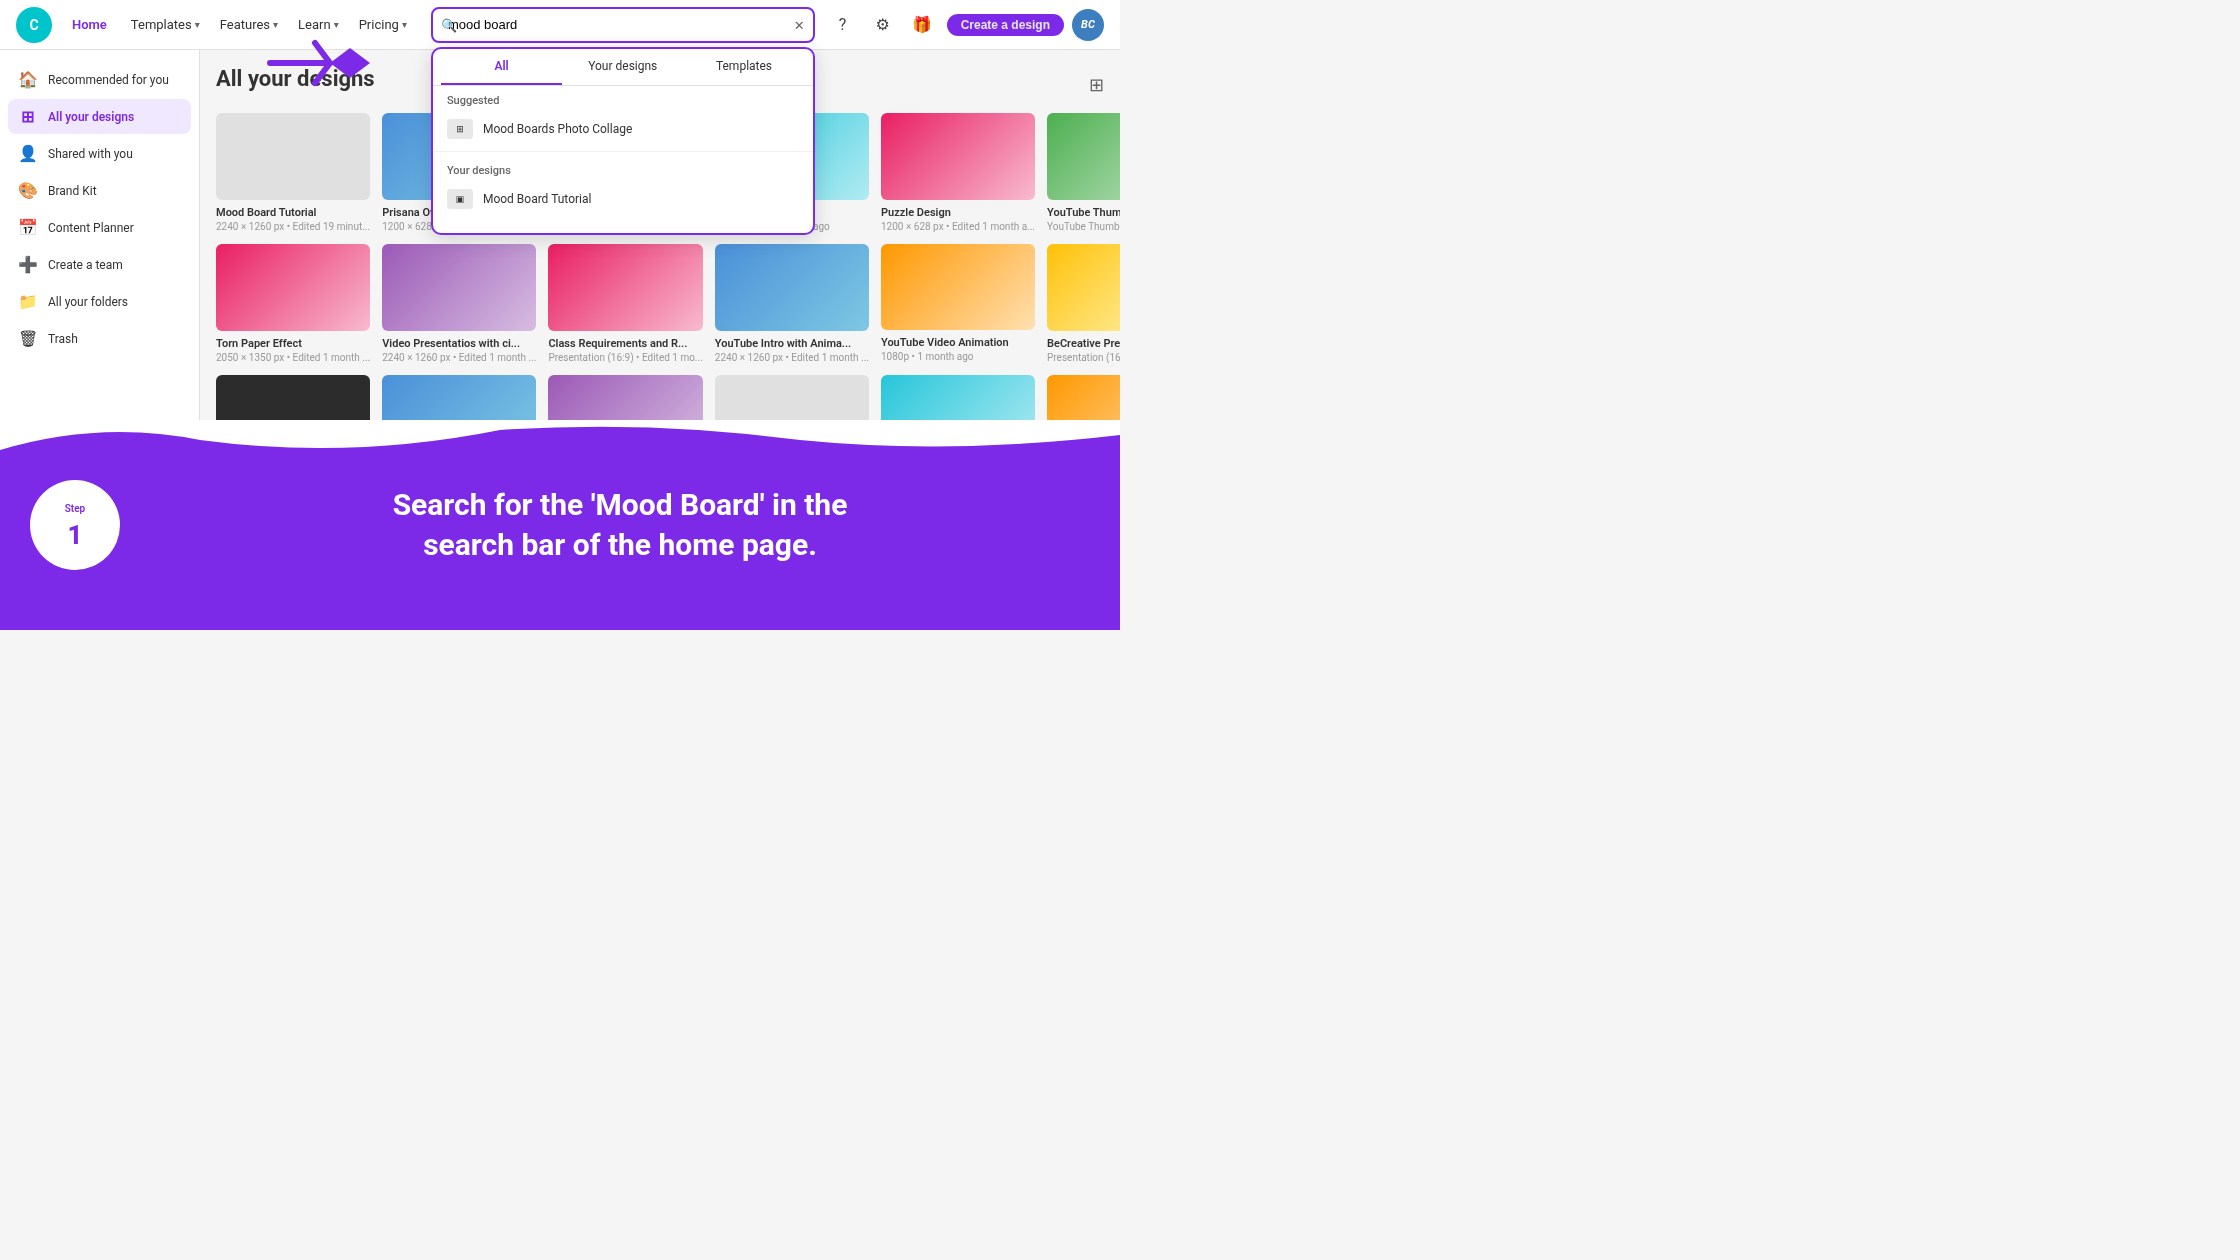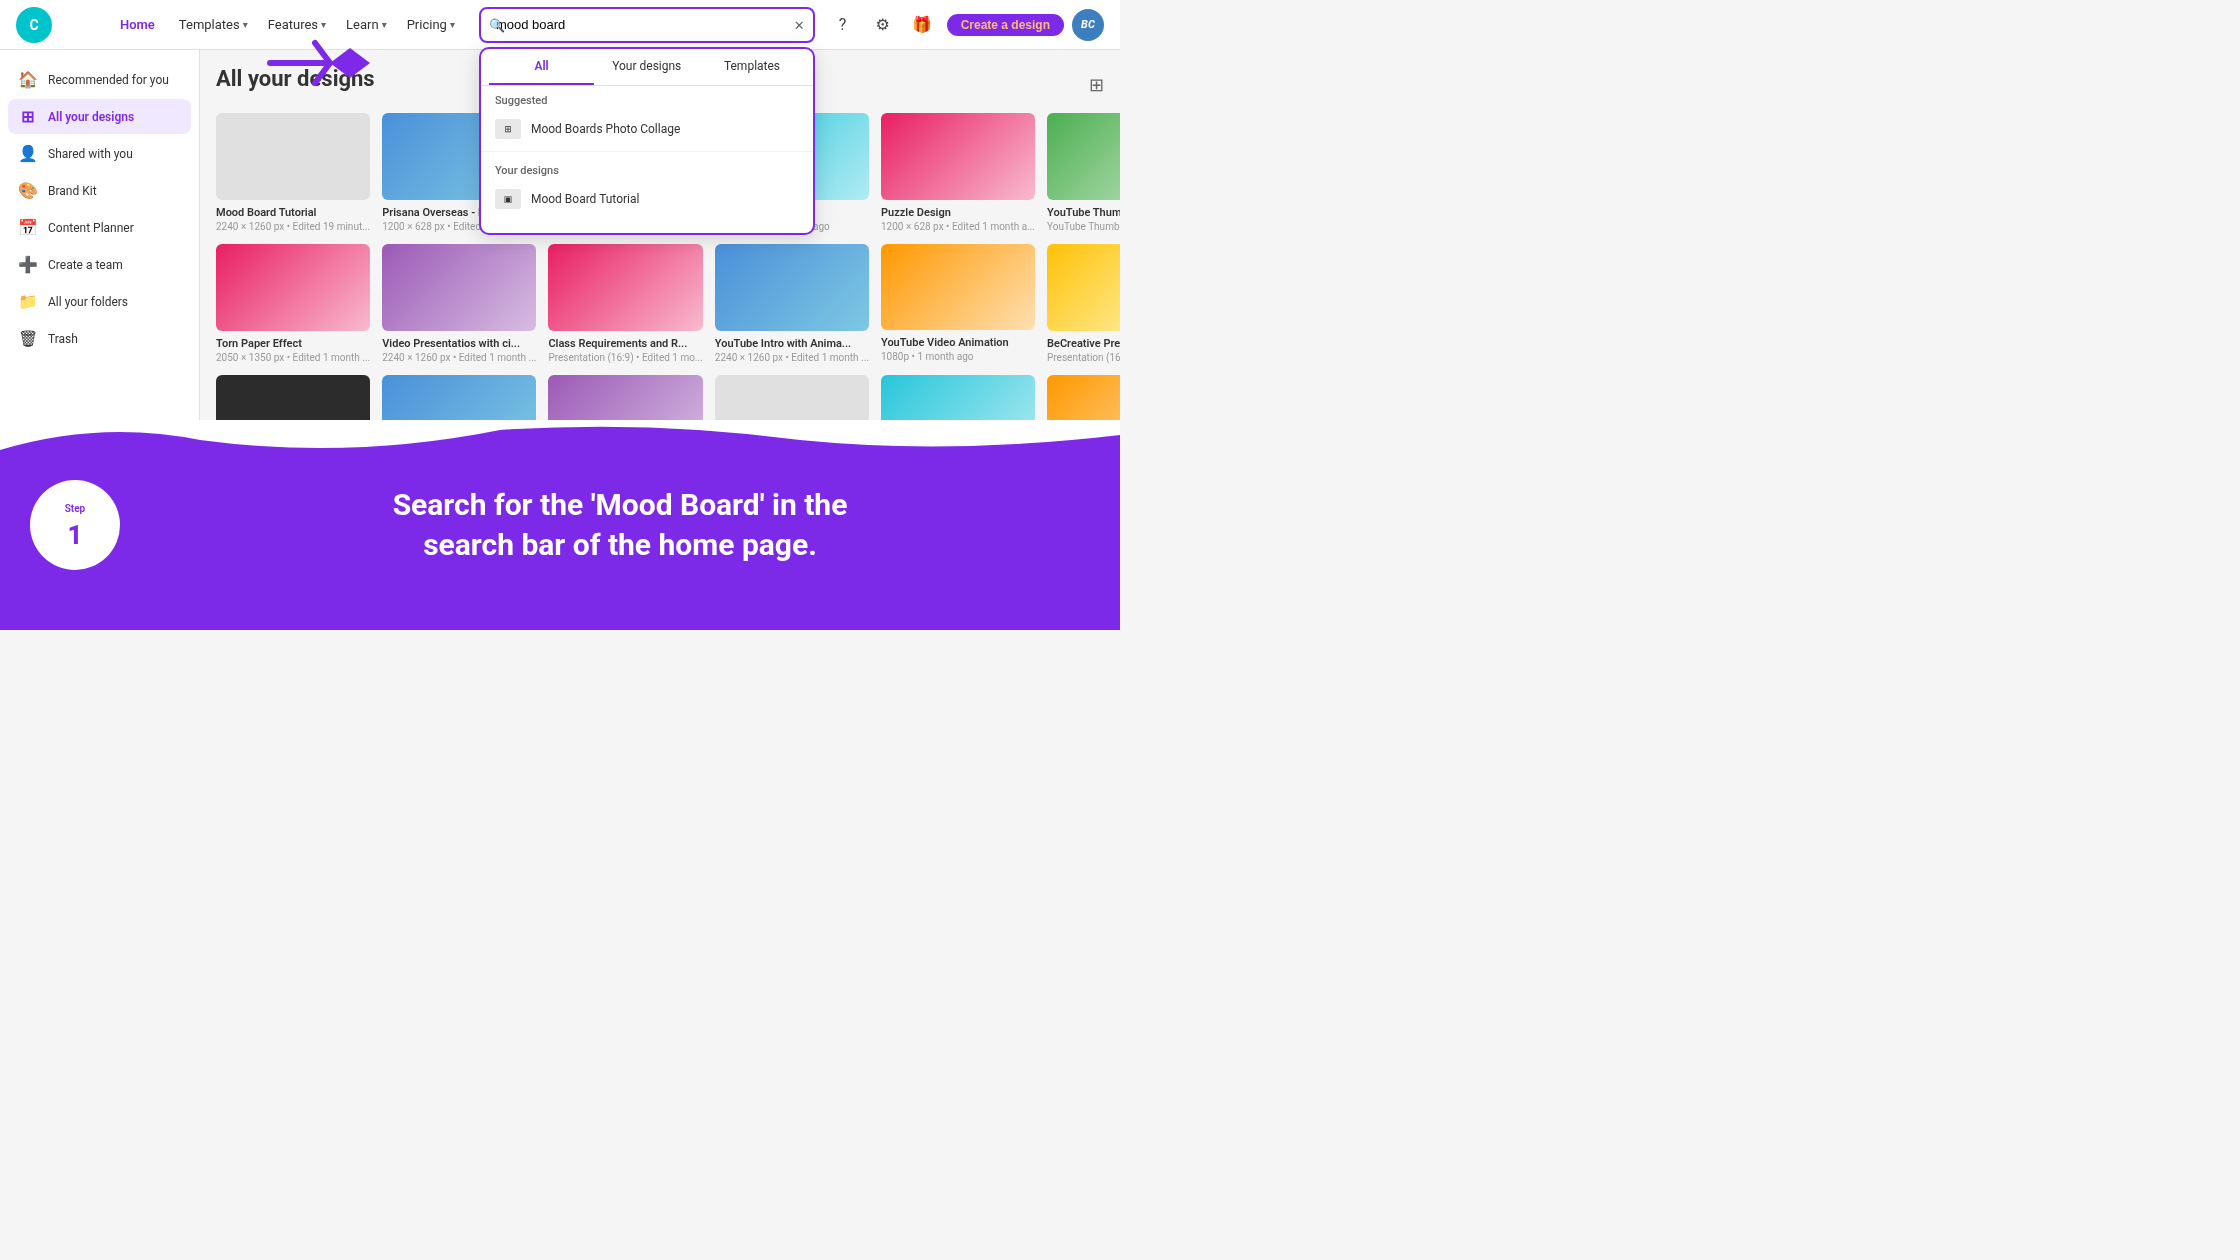--- a/index.html
+++ b/index.html
@@ -74,21 +74,21 @@
 
     
     .header-right {
       display: flex; align-items: center; gap: 8px; margin-left: auto;
     }
     .icon-btn {
       width: 32px; height: 32px; display: flex; align-items: center; justify-content: center;
       cursor: pointer; color: #444; font-size: 16px; border-radius: 50%;
     }
     .create-btn {
-      background: #7d2ae8; color: #fdba74; border: none; border-radius: 20px;
+      background: #7d2ae8; color: #e5e5e5; border: none; border-radius: 20px;
       padding: 4px 14px; font-size: 12px; font-weight: 600; cursor: pointer;
     }
     .avatar {
       width: 32px; height: 32px; background: #3d7ebf; border-radius: 50%;
       display: flex; align-items: center; justify-content: center;
       color: #fff; font-size: 11px; font-weight: 700; cursor: pointer; font-style: italic;
     }
 
     
     .layout { display: flex; height: calc(630px - 50px); }
@@ -149,21 +149,21 @@
     .banner-text {
       flex: 1; text-align: center; font-size: 30px; font-weight: 700;
       color: #fff; line-height: 1.35; z-index: 2; padding: 0 20px;
     }
   </style>
 </head>
 <body>
 
 <header class="header">
   <div class="logo">C</div>
-  <nav style="display:flex;align-items:center;margin-left:48px;">
+  <nav style="display:flex;align-items:center;">
     <div class="nav-home">Home</div>
     <div class="nav-item">
       <span>Templates</span>
       <span class="chevron">▾</span>
     </div>
     <div class="nav-item">
       <span>Features</span>
       <span class="chevron">▾</span>
     </div>
     <div class="nav-item">

